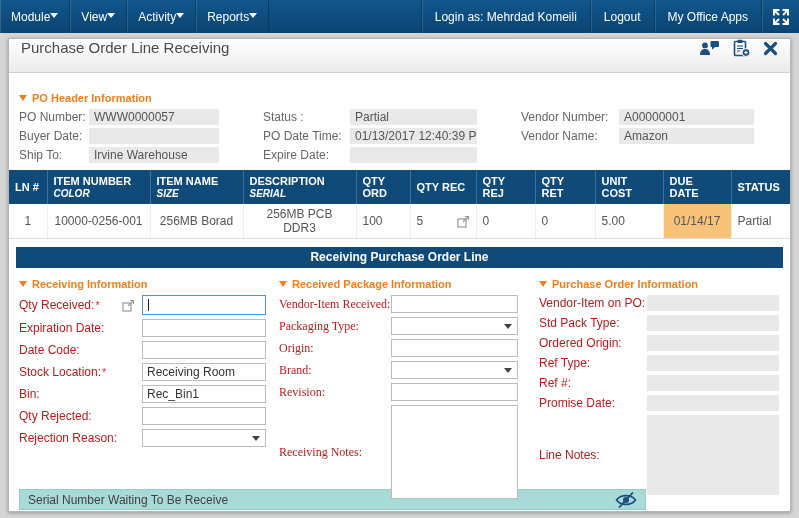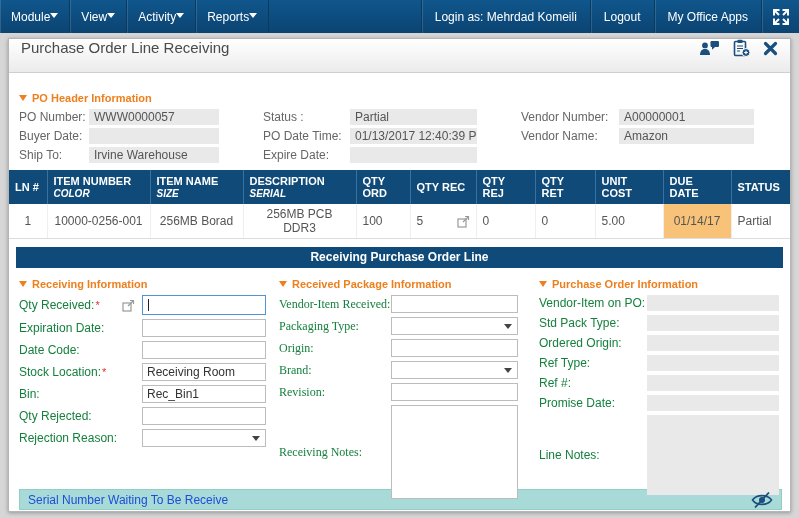--- a/index.html
+++ b/index.html
@@ -63,21 +63,21 @@
   .rpol-bar { margin:8px 7px 0 7px; background:#0f4a79; color:#fff; text-align:center;
     font-weight:bold; font-size:12px; height:21px; line-height:21px; }
 
   
   .form-area { display:flex; padding:10px 10px 0 10px; height:217px; }
   .fcol1 { width:252px; }
   .fcol2 { width:252px; margin-left:8px; }
   .fcol3 { flex:1; margin-left:8px; }
   .f-rows { margin-top:5px; }
   .f-row { display:flex; align-items:center; margin-bottom:4px; }
-  .f-label { font-size:12px; color:#15803d; }
+  .f-label { font-size:12px; color:#b91c1c; }
   .req { color:#e03131; font-size:11px; margin-left:1px; }
   .labwrap { display:flex; align-items:center; }
   .fcol1 .labwrap { width:123px; }
   .fcol2 .labwrap { width:112px;font-family:Liberation Serif, serif; }
   .fcol3 .labwrap { width:108px; }
   .labwrap .popout { margin-left:auto; margin-right:7px; cursor:pointer; display:flex; }
   .tin { height:18px; border:1px solid #bcbcbc; font-size:12px; color:#333; padding:0 4px;
     font-family:"Liberation Sans",sans-serif; background:#fff; }
   .fcol1 .tin { width:124px; }
   .fcol2 .tin { width:127px; }
@@ -88,22 +88,22 @@
   .fcol1 .selbox { width:124px; } .fcol2 .selbox { width:127px; }
   .sel-caret { margin-left:auto; margin-right:5px; width:0; height:0;
     border-left:4px solid transparent; border-right:4px solid transparent; border-top:5px solid #444; }
   .notes-area { width:127px; height:94px; border:1px solid #bcbcbc; background:#fff; resize:none;
     font-family:"Liberation Sans",sans-serif; font-size:12px; padding:2px 4px; }
   .ro-box { background:#e9e9e9; height:16px; width:132px; }
   .ro-big { background:#e9e9e9; height:80px; width:132px; }
   .row-notes { align-items:center; }
 
   
-  .teal-bar { margin:4px 10px 0 10px; width:763px; height:21px; background:#a8dbd8; border:1px solid #93cdc9;
-    display:flex; align-items:center; padding:0 8px; font-size:12px; color:#1d4ed8; }
+  .teal-bar { margin:4px 10px 0 10px; width:627px; height:21px; background:#a8dbd8; border:1px solid #93cdc9;
+    display:flex; align-items:center; padding:0 8px; font-size:12px; color:#404040; }
   .teal-bar .eye { margin-left:auto; cursor:pointer; display:flex; }
   .serial-head { margin:3px 10px 0 10px; width:763px; display:flex; background:#0f4a79; height:24px; }
   .sh-cell { color:#fff; font-size:11px; font-weight:bold; display:flex; align-items:center; padding:0 8px;
     border-right:1px solid #39719f; }
   .sh-c1 { width:185px; } .sh-c2 { width:340px; } .sh-c3 { flex:1; border-right:none; }
 </style>
 </head>
 <body>
 
 <div class="topnav">

